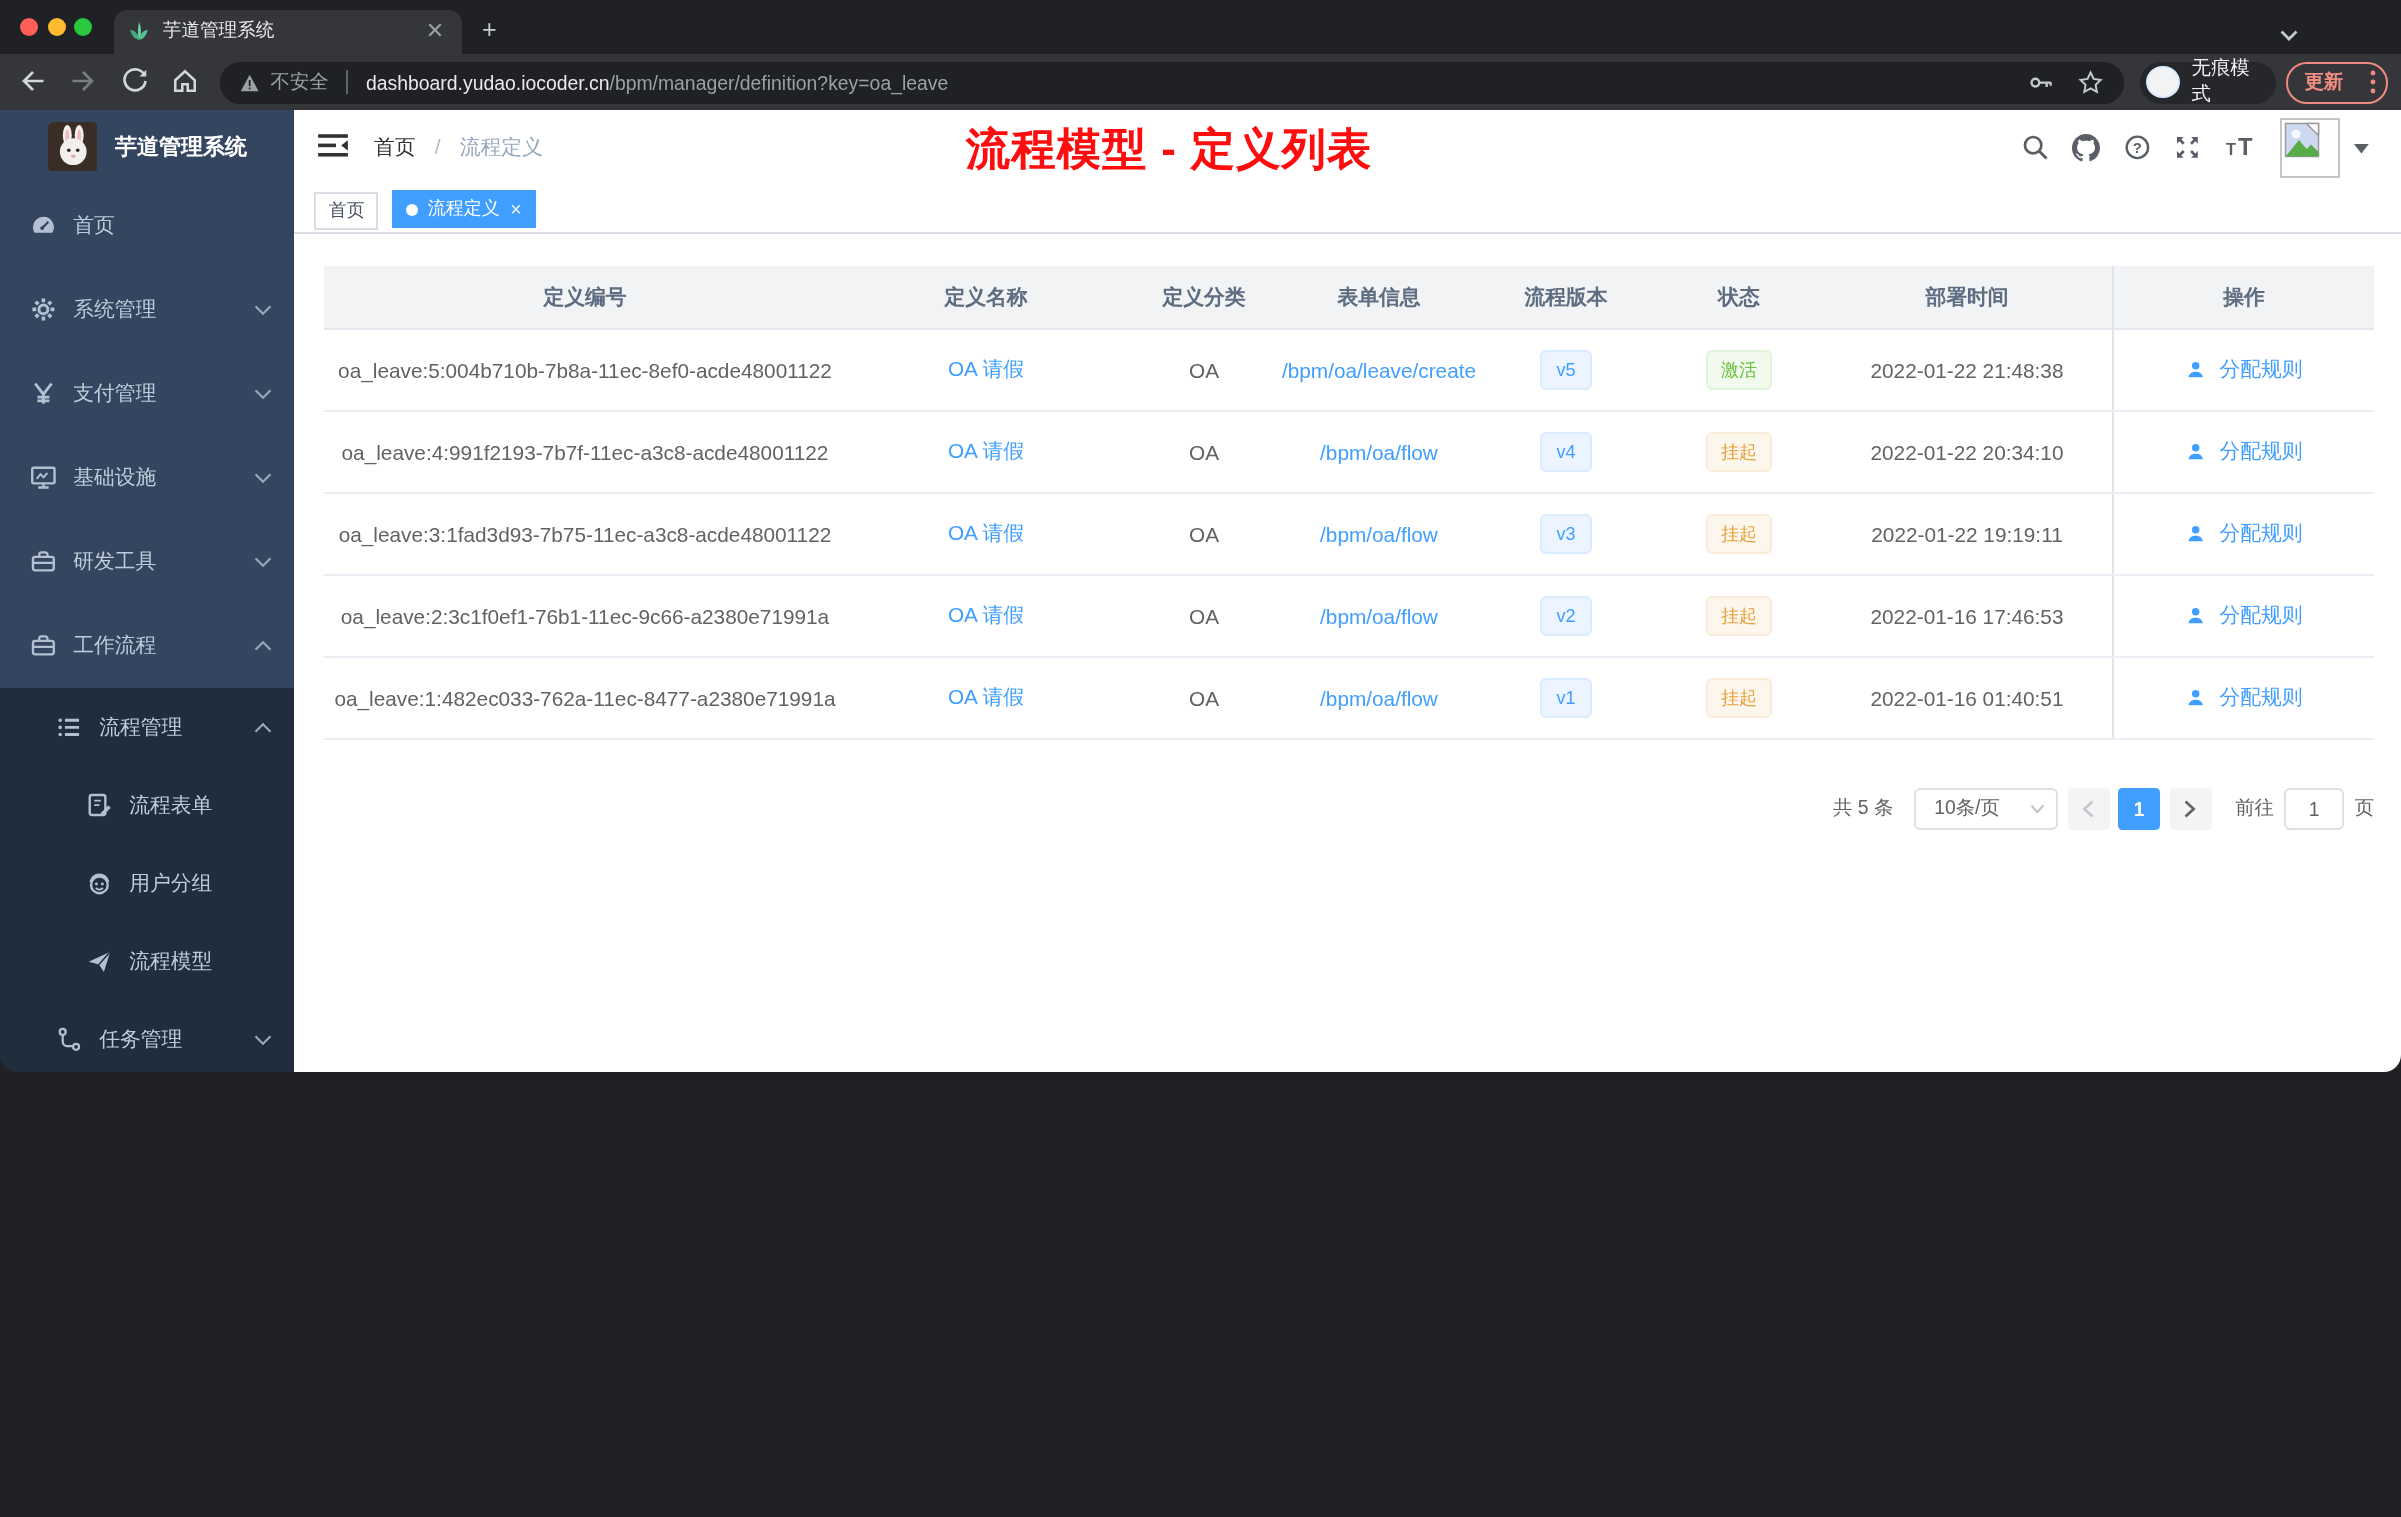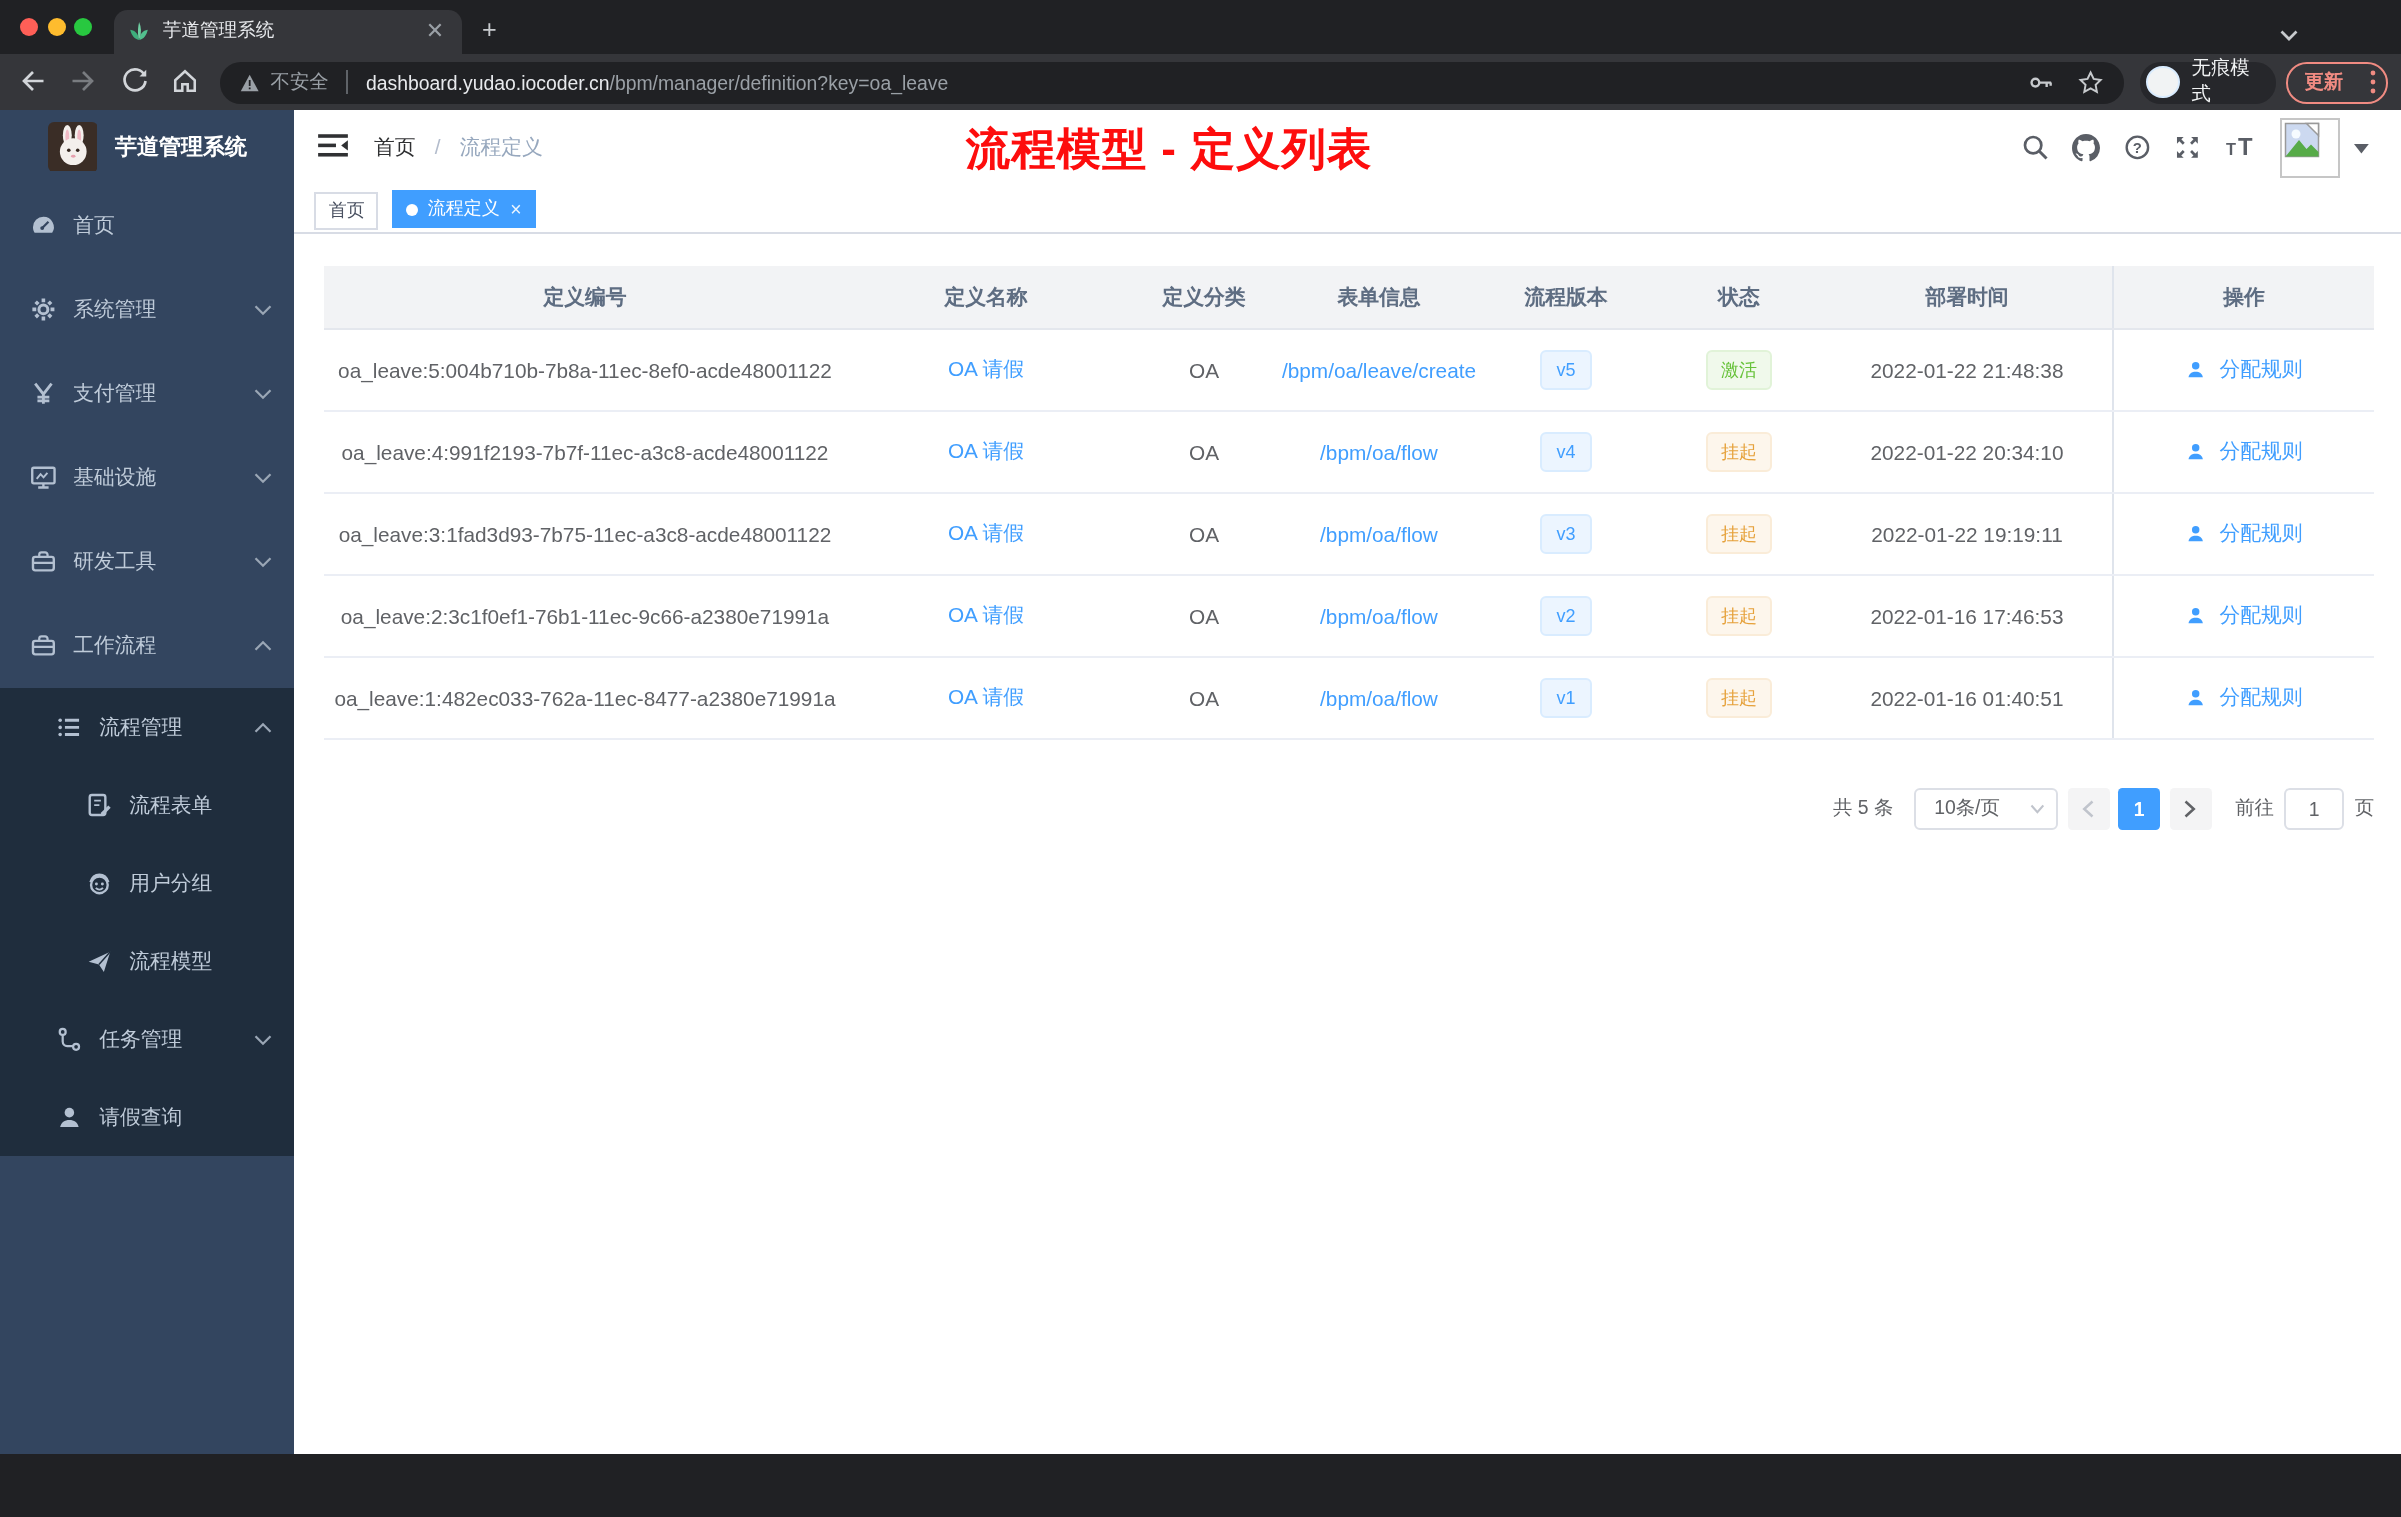--- a/index.html
+++ b/index.html
@@ -1,17 +1,17 @@
 <!DOCTYPE html>
 <html style="font-size:12px"><head>
 <meta charset="utf-8">
 <style>
   html,body{margin:0;padding:0;background:#202124;}
   *{box-sizing:border-box;}
-  #wrap{width:2401px;height:1454px;overflow:hidden;}
+  #wrap{width:2401px;height:1072px;overflow:hidden;border-radius:17px;}
   #stage{width:1201px;height:759px;transform:scale(2);transform-origin:0 0;position:relative;
          font-family:"Liberation Sans","DejaVu Sans",sans-serif;background:#fff;}
 
   
   .tabstrip{position:absolute;top:0;left:0;right:0;height:27px;background:#202124;}
   .tl{position:absolute;top:9px;width:9px;height:9px;border-radius:50%;}
   .tl.r{left:10.4px;background:#ff5f57;}
   .tl.y{left:24px;background:#febc2e;}
   .tl.g{left:37px;background:#28c840;}
   .tab{position:absolute;left:57px;top:5.2px;width:174px;height:21.5px;background:#35363a;

